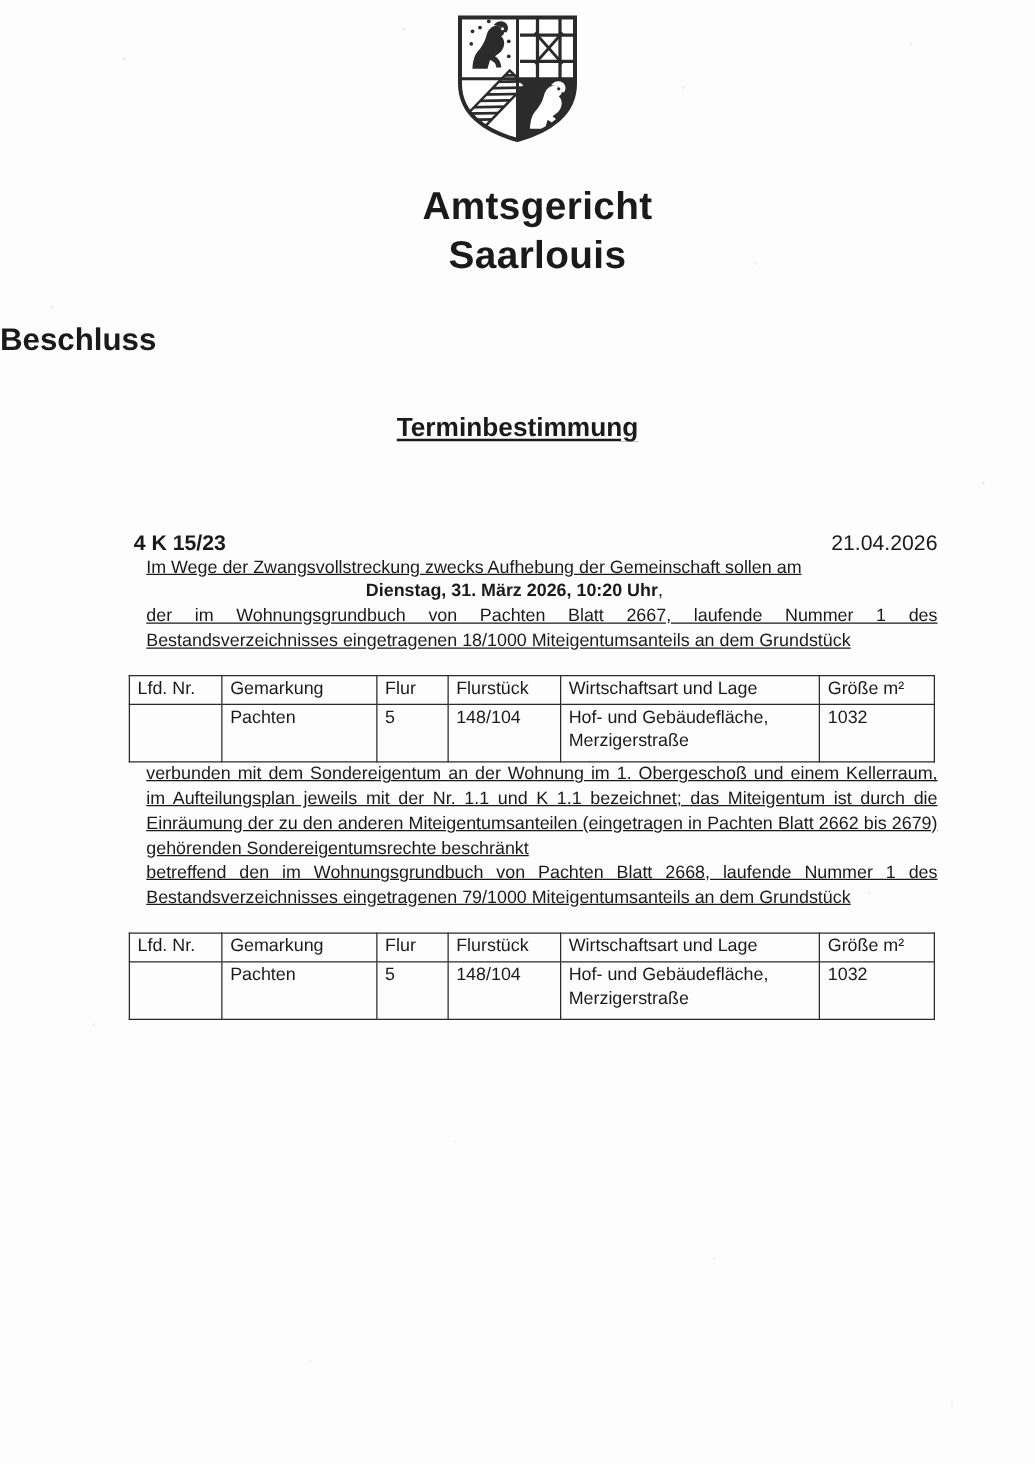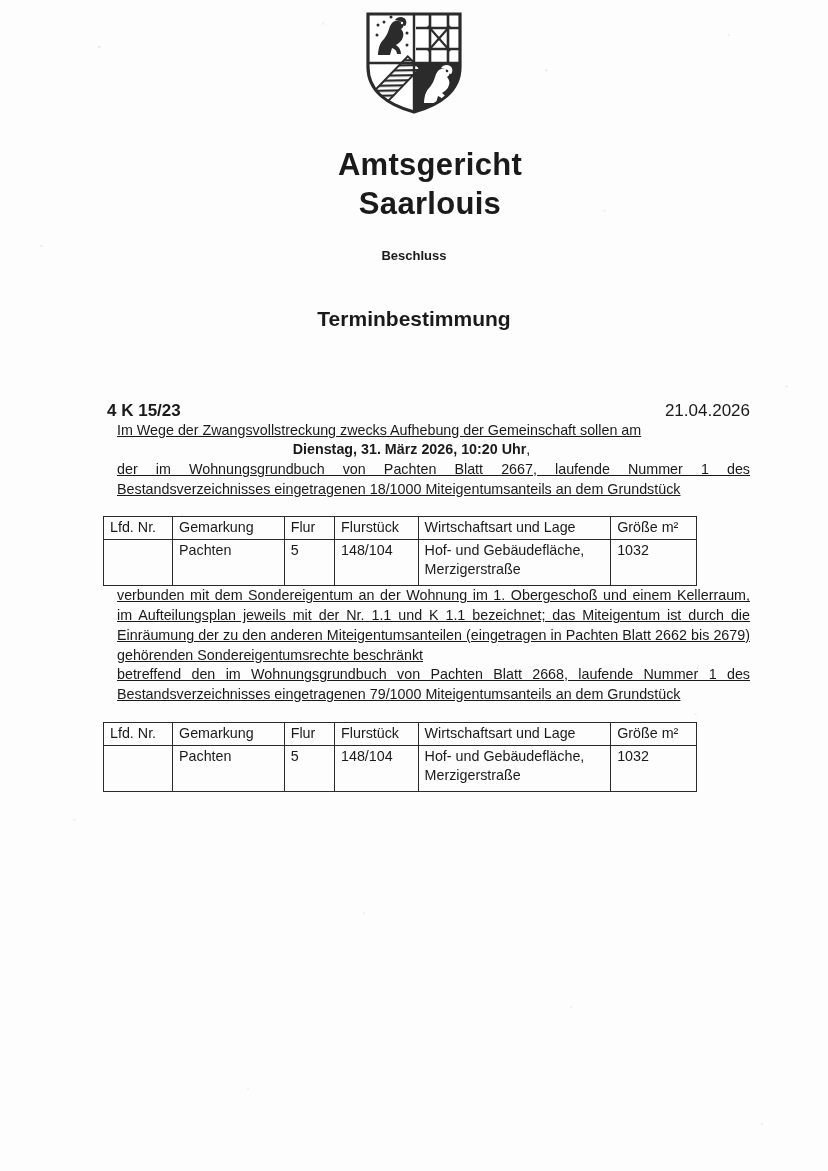--- a/index.html
+++ b/index.html
@@ -65,31 +65,31 @@
     text-align: center;
     font-size: 31px;
     font-weight: bold;
     line-height: 1.25;
     margin-top: 31px;
     letter-spacing: .3px;
     padding-left: 32px;
   }
 
   .decision-type {
-    text-align: center;
-    font-size: 13px;
+    font-size: 25px;
     font-weight: bold;
-    margin-top: 24px;
+    margin-top: 34px;
   }
 
   .subject {
     text-align: center;
     font-size: 21px;
     font-weight: bold;
     margin-top: 44px;
+    text-decoration: underline;
   }
 
   
   .ref-row {
     display: flex;
     justify-content: space-between;
     align-items: center;
     margin: 70px 78px 0 107px;
     font-size: 17px;
   }
@@ -117,21 +117,21 @@
     text-align: center;
     margin: 0;
     padding-right: 44px;
     line-height: 1.38;
   }
   .hearing b { font-weight: bold; }
 
   
   .tbl-wrap { margin: 17px 78px 0 103px; }
   table.plots {
-    width: 594px;
+    width: 645px;
     border-collapse: collapse;
     font-size: 14.3px;
   }
   table.plots th,
   table.plots td {
     border: 1px solid #2a2a2a;
     padding: 1px 6px 2px 6px;
     font-weight: normal;
     text-align: left;
     vertical-align: top;

